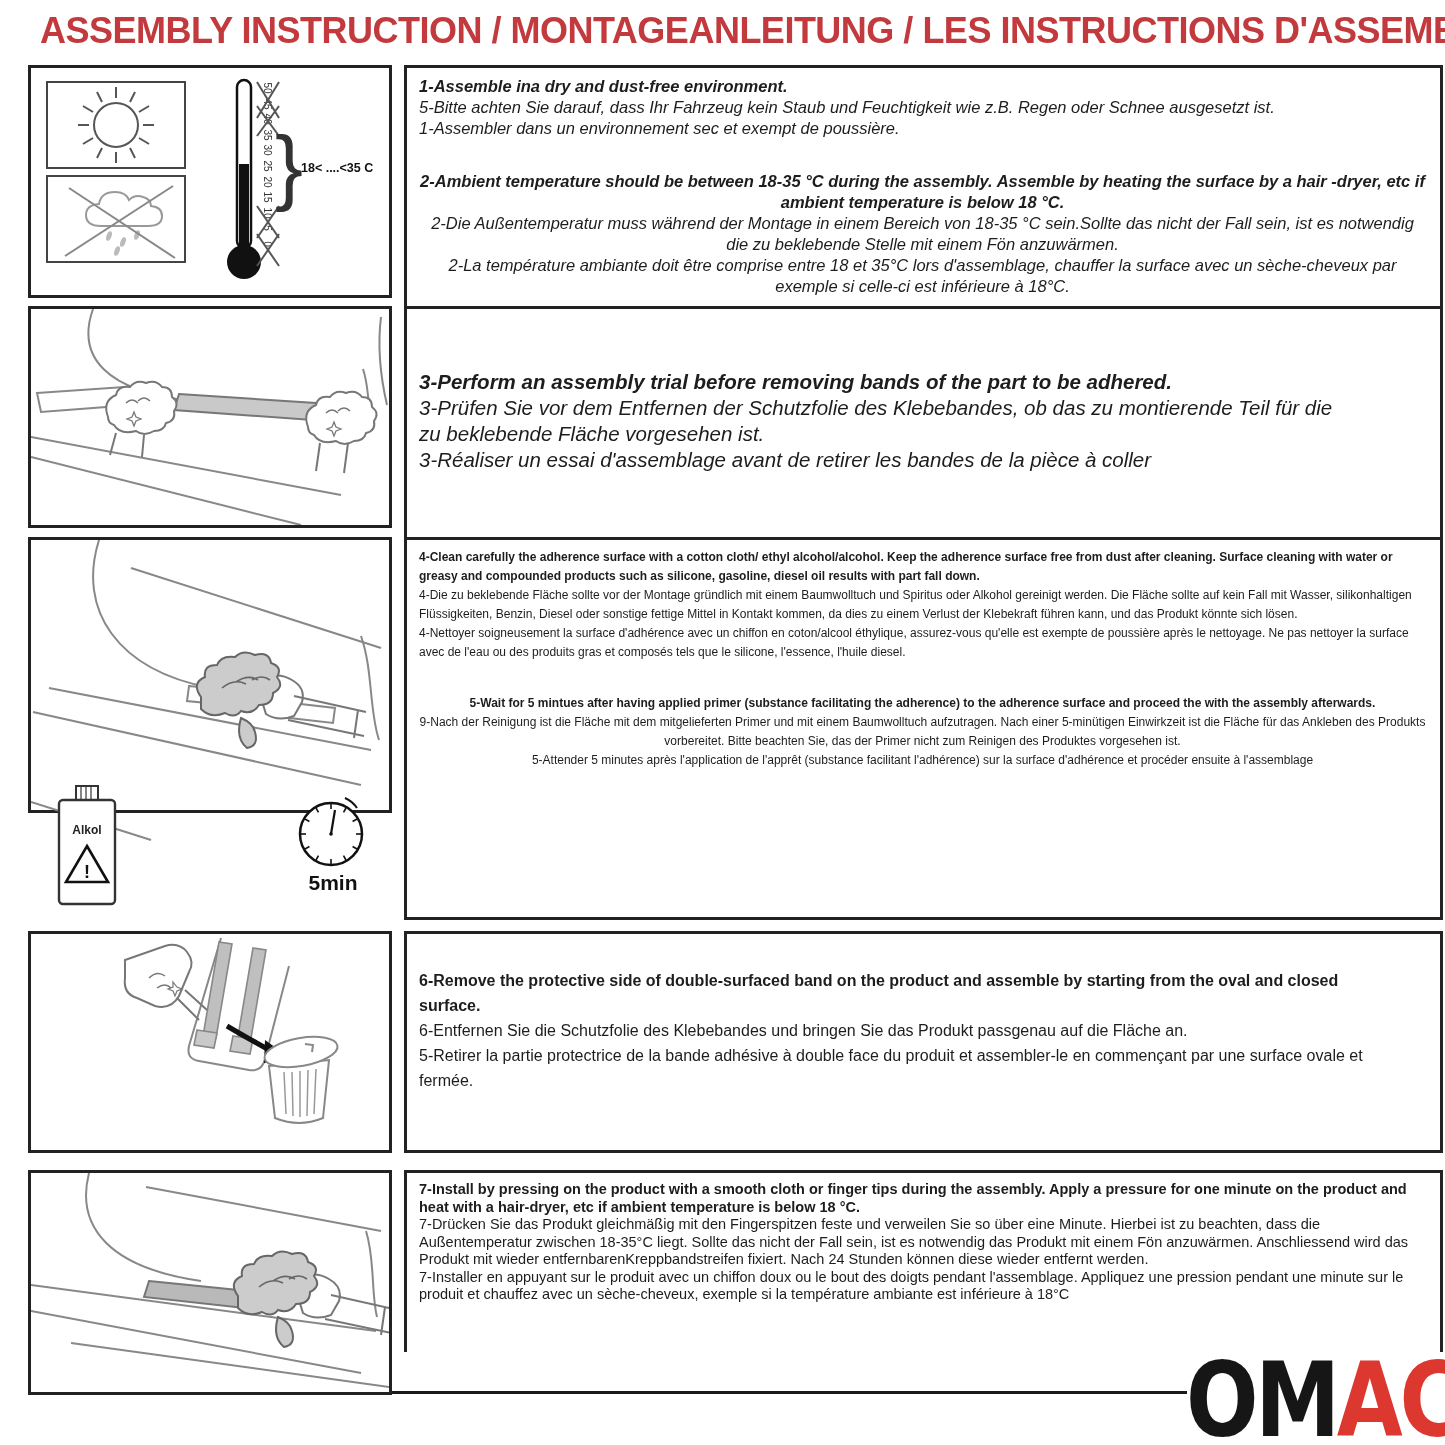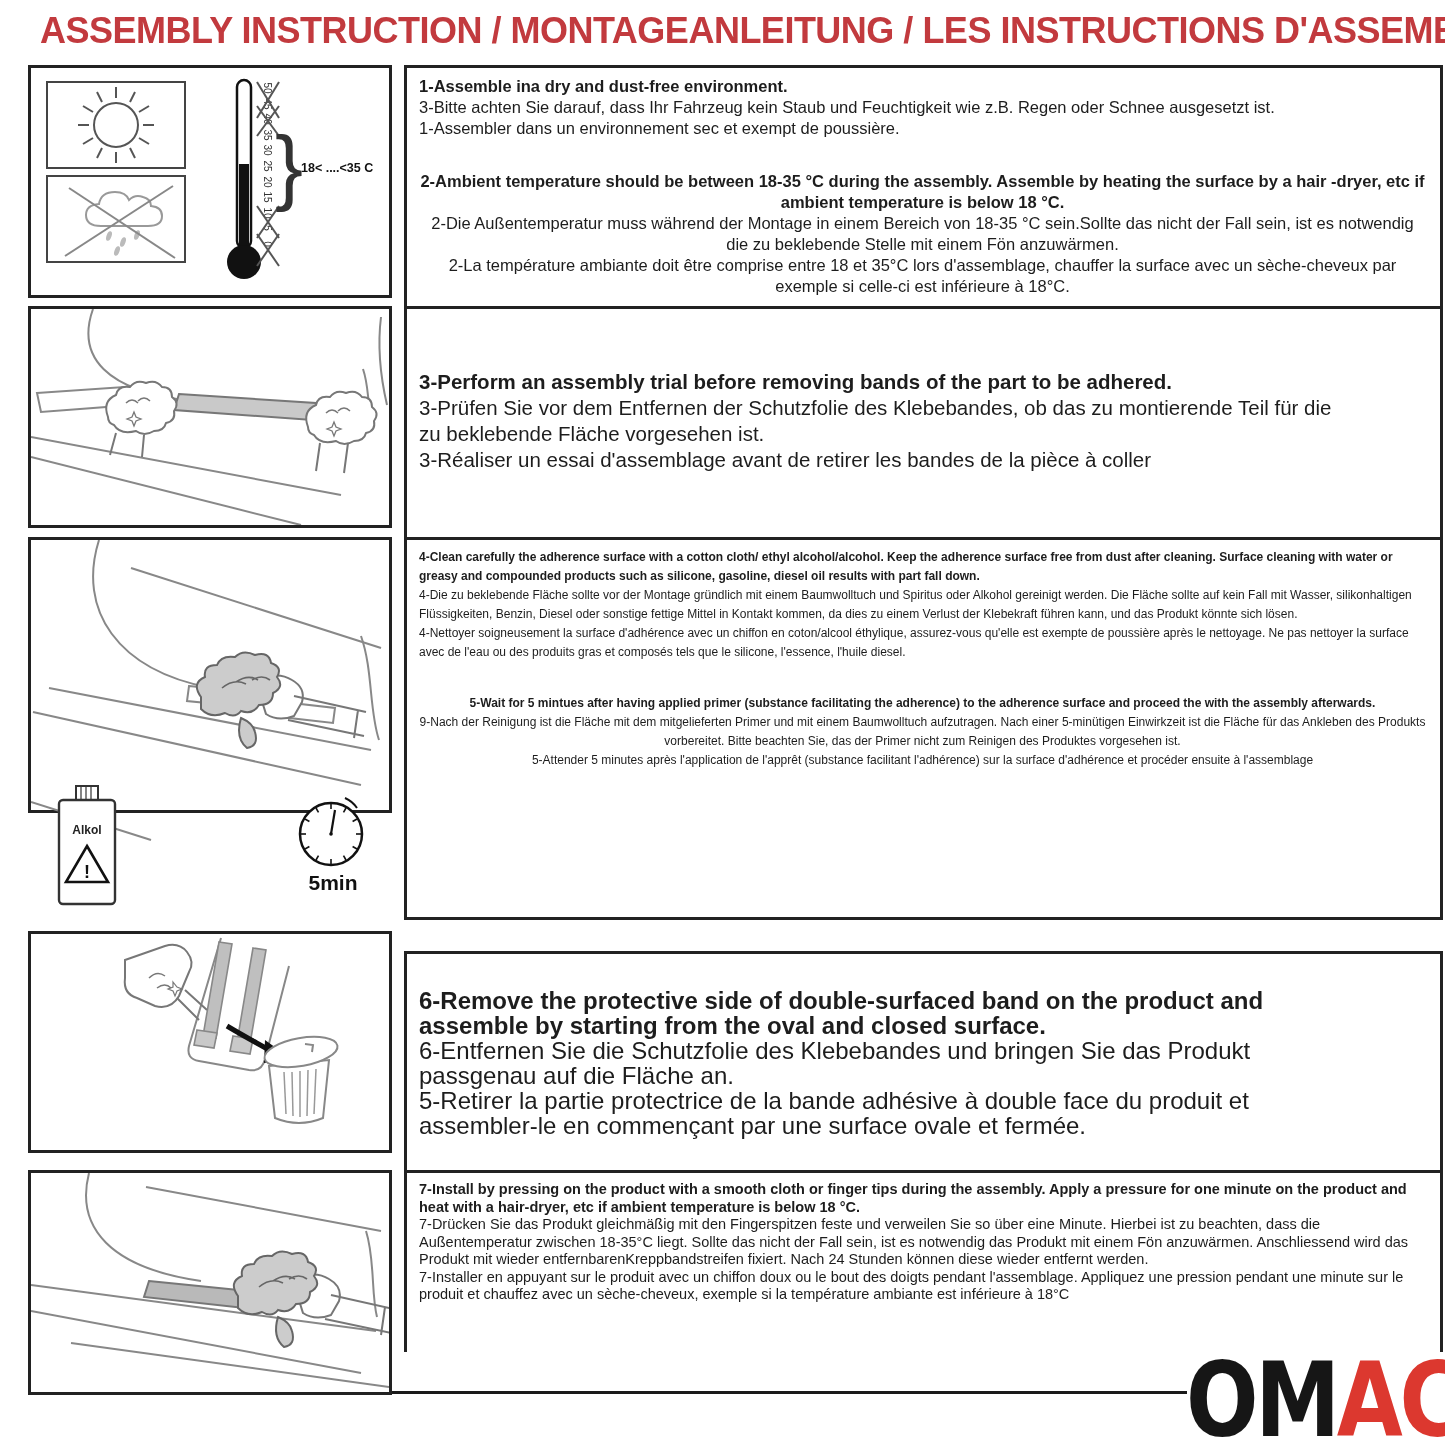--- a/index.html
+++ b/index.html
@@ -19,21 +19,21 @@
   .text-box{
     position:absolute;left:404px;width:1039px;border:3px solid #222;
     background:#fff;box-sizing:border-box;padding:8px 14px 6px 12px;
   }
   .step p{margin:0;}
   .en{font-weight:bold;}
   .gap{margin-top:32px;text-align:center;}
   .fs-r1{font-size:16.5px;line-height:21px;}
   .fs-r2{font-size:20.5px;line-height:26px;}
   .fs-r3{font-size:12px;line-height:19px;}
-  .fs-r4{font-size:24px;line-height:25px;margin-top:20px;}
+  .fs-r4{font-size:16px;line-height:25px;}
   .fs-r5{font-size:14.5px;line-height:17.5px;}
   .footer-line{position:absolute;top:1391px;left:392px;width:795px;height:3px;background:#1a1a1a;}
   .logo{
     position:absolute;left:1186px;top:1348px;
     font-family:"DejaVu Sans",sans-serif;font-weight:bold;font-size:104px;
     letter-spacing:-4px;line-height:1;transform:scaleX(0.82);transform-origin:left top;
     white-space:nowrap;
   }
   svg{display:block;}
   svg text{font-family:"Liberation Sans",sans-serif;}
@@ -102,24 +102,24 @@
         <line x1="226" y1="138" x2="248" y2="170"></line>
           <line x1="248" y1="138" x2="226" y2="170"></line>
         <line x1="226" y1="166" x2="248" y2="198"></line>
           <line x1="248" y1="166" x2="226" y2="198"></line>
       </g>
       <text x="244" y="127" font-size="84" fill="#333">}</text>
       <text x="270" y="104" font-size="12.5" font-weight="bold" fill="#111">18&lt; ....&lt;35 C</text>
     </svg>
   </div>
 
-  <div class="text-box fs-r1" style="top:65px;height:253px;">
+  <div class="text-box fs-r1" style="top:65px;height:253px;font-style:italic;">
     <div class="step">
       <p class="en">1-Assemble ina dry and dust-free environment.</p>
-      <p>3-Bitte achten Sie darauf, dass Ihr Fahrzeug kein Staub und Feuchtigkeit wie z.B. Regen oder Schnee ausgesetzt ist.</p>
+      <p>5-Bitte achten Sie darauf, dass Ihr Fahrzeug kein Staub und Feuchtigkeit wie z.B. Regen oder Schnee ausgesetzt ist.</p>
       <p>1-Assembler dans un environnement sec et exempt de poussière.</p>
     </div>
     <div class="step gap">
       <p class="en">2-Ambient temperature should be between 18-35 °C  during the assembly. Assemble by heating the surface by a hair -dryer, etc if ambient temperature is below 18 °C.</p>
       <p>2-Die Außentemperatur muss während der Montage in einem Bereich von 18-35 °C  sein.Sollte das nicht der Fall sein, ist es notwendig die zu beklebende Stelle mit einem Fön anzuwärmen.</p>
       <p>2-La température ambiante doit être comprise entre 18 et 35°C lors d'assemblage, chauffer la surface avec un sèche-cheveux par exemple si celle-ci est inférieure à 18°C.</p>
     </div>
   </div>
 
   <div class="illus-box" style="top:306px;height:222px;">
@@ -143,21 +143,21 @@
 
       <g transform="translate(305,112)">
         <path d="M-28,6 q-6,-16 8,-22 q2,-10 14,-8 q6,-8 16,-4 q10,-4 16,4 q10,0 10,10 q8,6 2,14 q2,10 -8,12 q-2,8 -12,8 q-10,6 -18,0 q-16,4 -22,-6 q-6,-2 -6,-8 z" fill="#fff" stroke="#777" stroke-width="2"></path>
         <path d="M-10,-8 q6,-6 12,0 M2,-10 q6,-6 12,0" fill="none" stroke="#777" stroke-width="1.5"></path>
         <path d="M-2,1 L0,6 L5,8 L0,10 L-2,15 L-4,10 L-9,8 L-4,6 Z" fill="none" stroke="#777" stroke-width="1.3"></path>
         <path d="M-16,22 L-20,50 M12,22 L8,52" fill="none" stroke="#777" stroke-width="2"></path>
       </g>
     </svg>
   </div>
 
-  <div class="text-box fs-r2" style="top:306px;height:240px;padding-top:60px;padding-right:90px;">
+  <div class="text-box fs-r2" style="top:306px;height:240px;padding-top:60px;padding-right:90px;font-style:italic;">
     <div class="step">
       <p class="en">3-Perform an assembly trial before removing bands of the part to be adhered.</p>
       <p>3-Prüfen Sie vor dem Entfernen der Schutzfolie des Klebebandes, ob das zu montierende Teil für die zu beklebende Fläche vorgesehen ist.</p>
       <p>3-Réaliser un essai d'assemblage avant de retirer les bandes de la pièce à coller</p>
     </div>
   </div>
 
   <div class="illus-box" style="top:537px;height:276px;">
     <svg width="358" height="377" viewBox="0 0 358 377">
       <g fill="none" stroke="#888" stroke-width="2">

